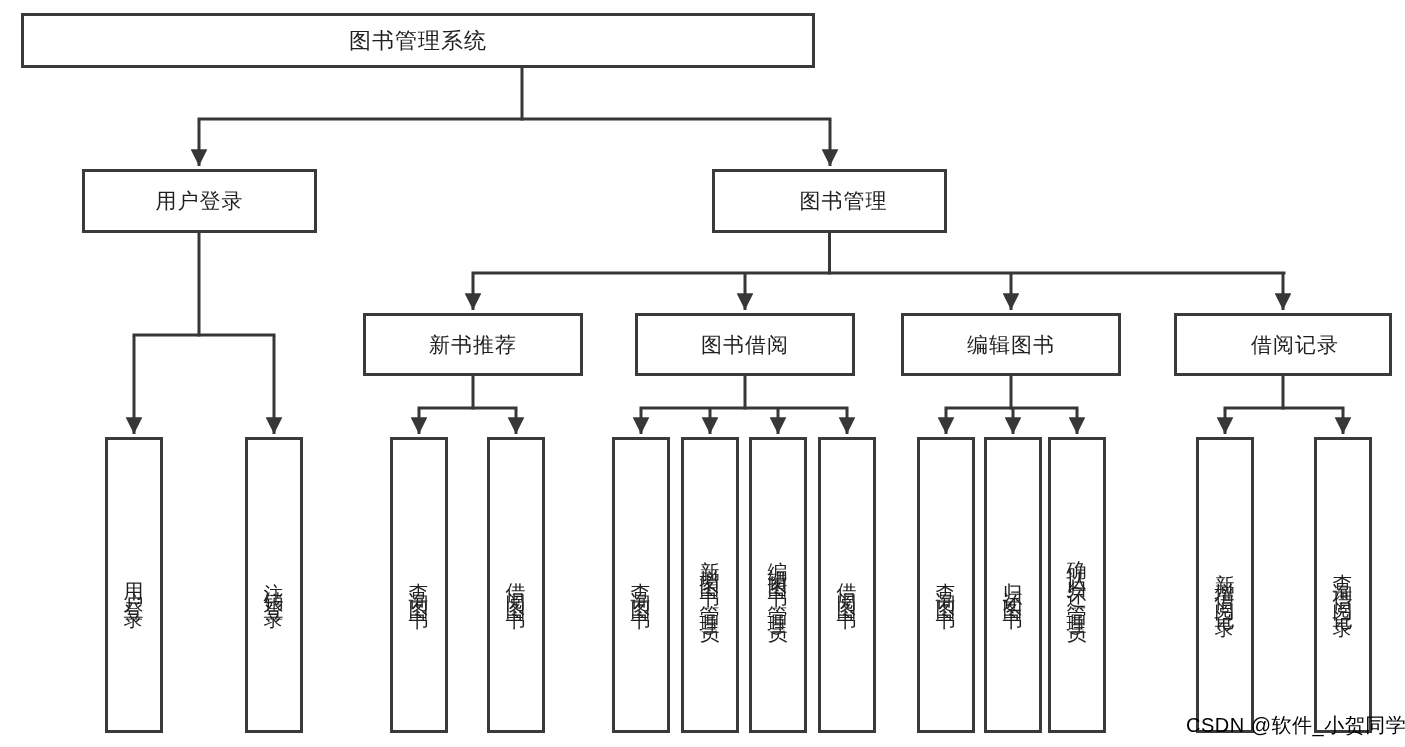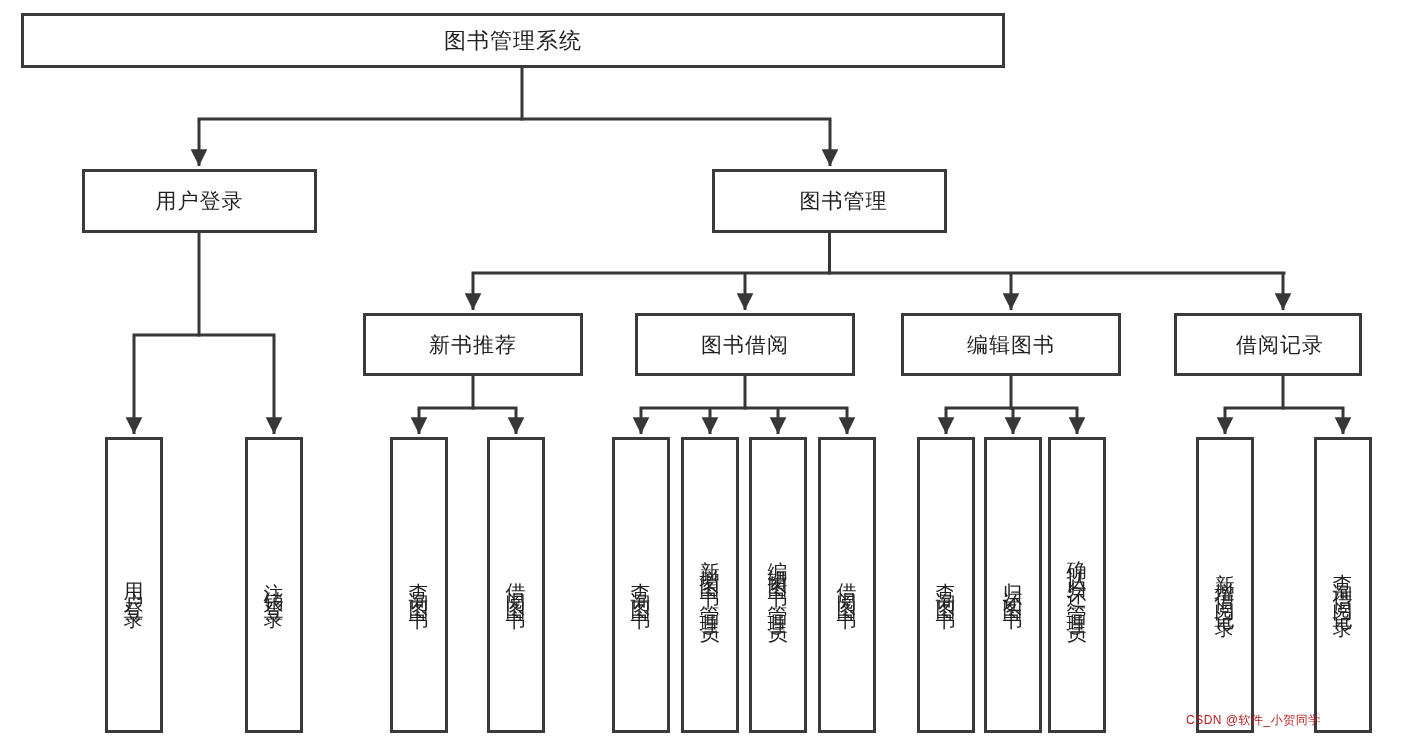--- a/index.html
+++ b/index.html
@@ -43,22 +43,22 @@
     line-height: 52px;
     font-size: 20px;
     letter-spacing: 9px;
     color: #1f1f1f;
   }
   .watermark {
     position: absolute;
     left: 1186px;
     top: 712px;
     z-index: 5;
-    font-size: 12px;
-    color: #b91c1c;
+    font-size: 20px;
+    color: #000000;
     letter-spacing: 0.5px;
     white-space: nowrap;
   }
 </style>
 </head>
 <body>
 
 <div id="canvas">
 
   <svg id="wires" viewBox="0 0 1405 747" xmlns="http://www.w3.org/2000/svg">
@@ -104,29 +104,29 @@
       <path d="M1013,409 V434" marker-end="url(#arrow)"></path>
       <path d="M1077,409 V434" marker-end="url(#arrow)"></path>
 
       <path d="M1283,376 V409.5"></path>
       <path d="M1223.5,408 H1344.5"></path>
       <path d="M1225,409 V434" marker-end="url(#arrow)"></path>
       <path d="M1343,409 V434" marker-end="url(#arrow)"></path>
     </g>
   </svg>
 
-  <div class="box hbox root-box" style="left:21px; top:13px; width:984px; height:55px;">图书管理系统</div>
+  <div class="box hbox root-box" style="left:21px; top:13px; width:794px; height:55px;">图书管理系统</div>
 
   <div class="box hbox" style="left:82px; top:169px; width:235px; height:64px;">用户登录</div>
   <div class="box hbox" style="left:712px; top:169px; width:235px; height:64px;padding-left:28px;">图书管理</div>
 
   <div class="box hbox" style="left:635px; top:313px; width:220px; height:63px;">图书借阅</div>
   <div class="box hbox" style="left:363px; top:313px; width:220px; height:63px;">新书推荐</div>
   <div class="box hbox" style="left:901px; top:313px; width:220px; height:63px;">编辑图书</div>
-  <div class="box hbox" style="left:1174px; top:313px; width:188px; height:63px;padding-left:24px;">借阅记录</div>
+  <div class="box hbox" style="left:1174px; top:313px; width:218px; height:63px;padding-left:24px;">借阅记录</div>
 
   <div class="box leaf" style="left:105px;">用户登录</div>
   <div class="box leaf" style="left:245px;">注销登录</div>
 
   <div class="box leaf" style="left:390px;">查询图书</div>
   <div class="box leaf" style="left:487px;">借阅图书</div>
 
   <div class="box leaf" style="left:612px;">查询图书</div>
   <div class="box leaf" style="left:681px;">新增图书（管理员）</div>
   <div class="box leaf" style="left:749px;">编辑图书（管理员）</div>

